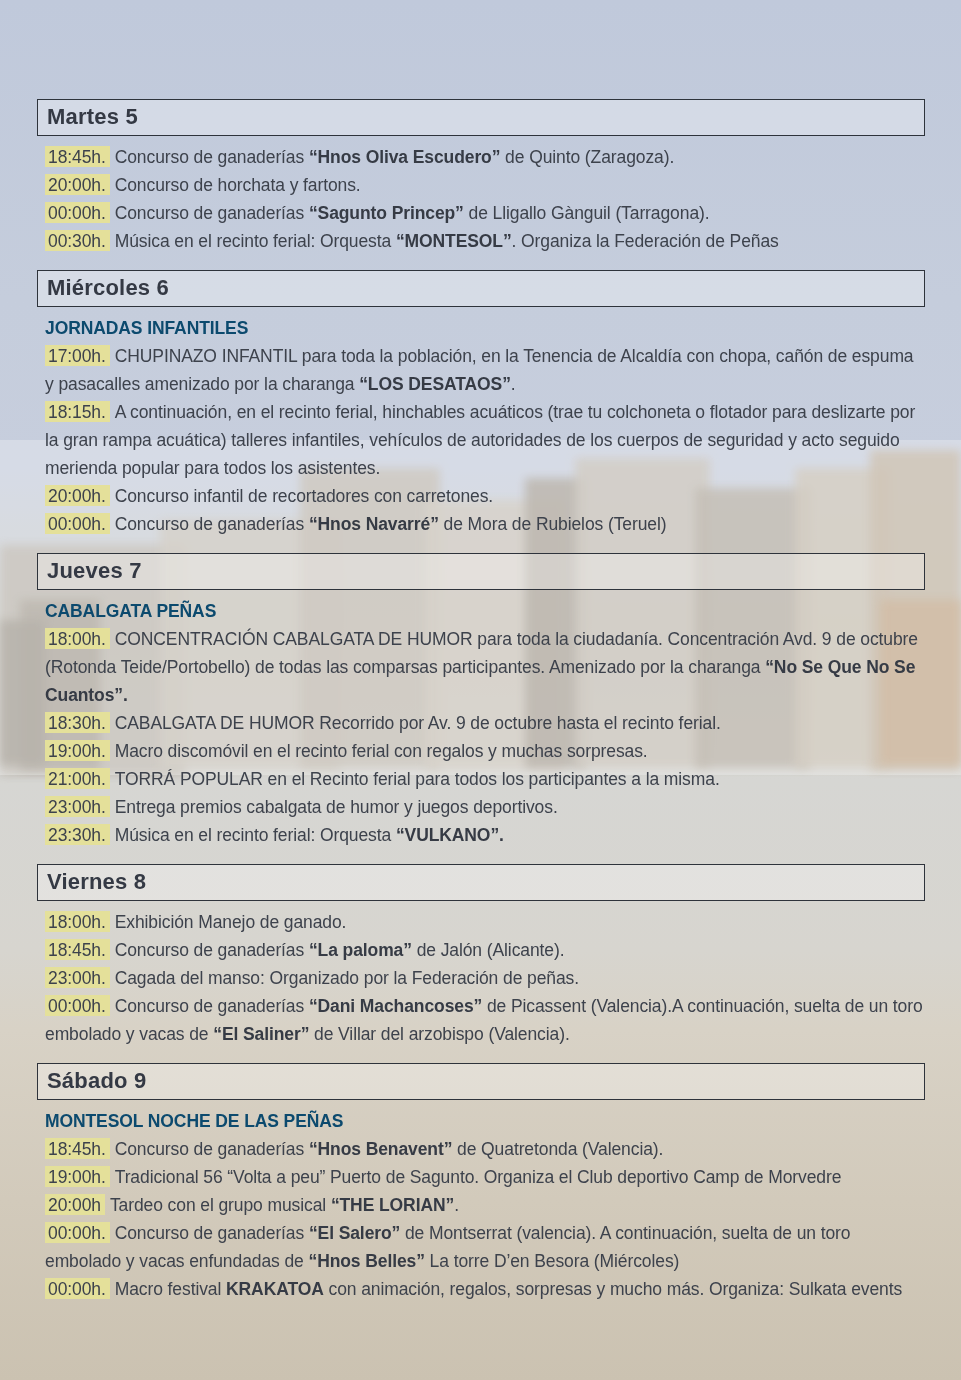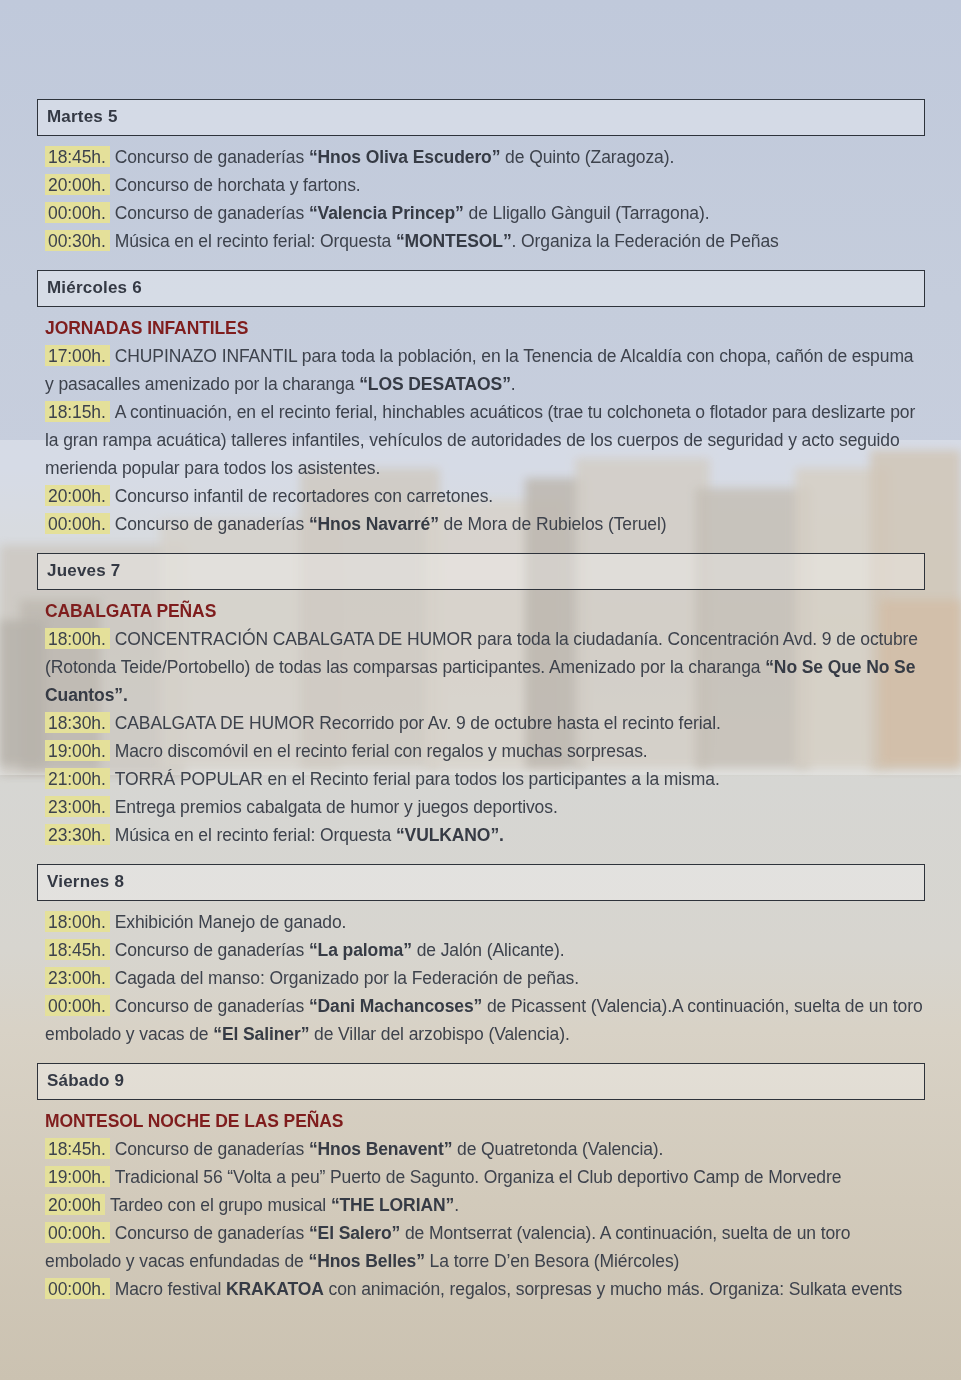--- a/index.html
+++ b/index.html
@@ -24,23 +24,23 @@
 
   
   .content{position:absolute;left:45px;top:99px;width:880px;z-index:2;
            font-size:17.5px;line-height:28px;letter-spacing:-0.1px;}
   .section{margin-bottom:15px;}
   .day-box{
     box-sizing:border-box;margin-left:-8px;width:888px;
     border:1.5px solid #2e333b;background:rgba(255,255,255,.3);
     padding:4px 0 5px 9px;margin-bottom:7px;
   }
-  .day-title{margin:0;font-size:17px;line-height:26px;font-weight:bold;
+  .day-title{margin:0;font-size:22px;line-height:26px;font-weight:bold;
              color:#343944;letter-spacing:.2px;}
-  .subtitle{margin:0;font-weight:bold;line-height:28px;color:#7f1d1d;}
+  .subtitle{margin:0;font-weight:bold;line-height:28px;color:#0c4a6e;}
   .event{margin:0;line-height:28px;}
   .time{background:#e4e09a;padding:1px 4px 0 3px;margin-right:5px;}
   .event b{color:#363b45;}
 </style>
 </head>
 <body>
 
 <div class="page">
 
   <div class="bg">
@@ -63,21 +63,21 @@
   <section class="section">
     <header class="day-box">
       <h2 class="day-title">Martes 5</h2>
     </header>
 
     <div class="events">
   <p class="event"><span class="time">18:45h.</span><span class="etext"><span>Concurso de ganaderías </span><b>“Hnos Oliva Escudero”</b><span> de Quinto (Zaragoza).</span></span></p>
 
   <p class="event"><span class="time">20:00h.</span><span class="etext"><span>Concurso de horchata y fartons.</span></span></p>
 
-  <p class="event"><span class="time">00:00h.</span><span class="etext"><span>Concurso de ganaderías </span><b>“Valencia Princep”</b><span> de Lligallo Gànguil (Tarragona).</span></span></p>
+  <p class="event"><span class="time">00:00h.</span><span class="etext"><span>Concurso de ganaderías </span><b>“Sagunto Princep”</b><span> de Lligallo Gànguil (Tarragona).</span></span></p>
 
   <p class="event"><span class="time">00:30h.</span><span class="etext"><span>Música en el recinto ferial: Orquesta </span><b>“MONTESOL”</b><span>. Organiza la Federación de Peñas</span></span></p>
 </div>
   </section>
 
   <section class="section">
     <header class="day-box">
       <h2 class="day-title">Miércoles 6</h2>
     </header>
     <p class="subtitle">JORNADAS INFANTILES</p>

